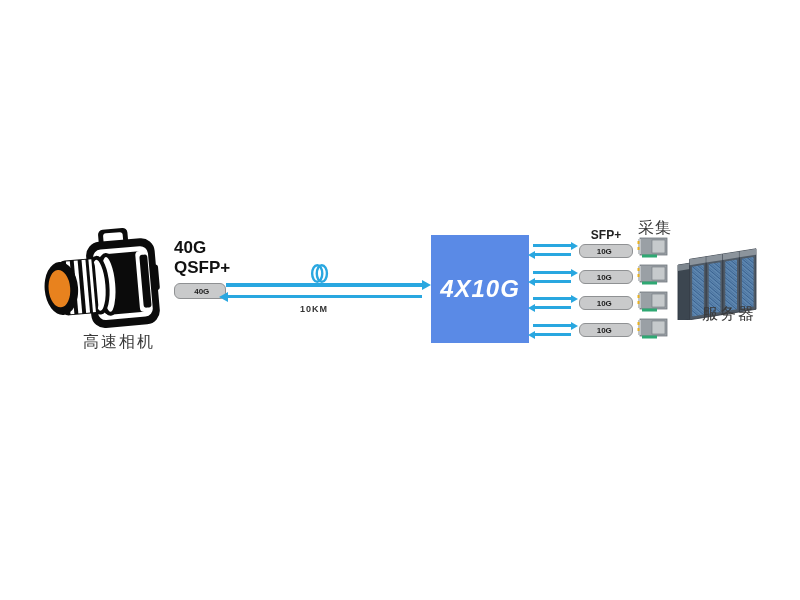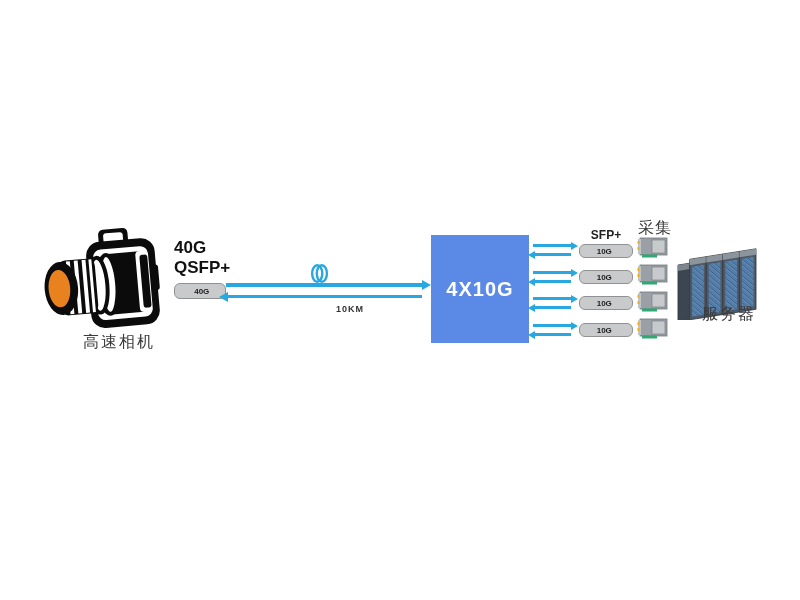--- a/index.html
+++ b/index.html
@@ -5,27 +5,27 @@
   html,body { margin:0; padding:0; background:#ffffff; }
   #stage {
     position:relative; width:800px; height:600px; background:#ffffff;
     font-family:"Liberation Sans", sans-serif; overflow:hidden;
   }
   .abs { position:absolute; }
 
   
   .cjk-label { font-size:16px; color:#3a3a3a; letter-spacing:2px; text-align:center; }
   .qsfp-title { font-size:17px; font-weight:600; color:#111; line-height:1.2; white-space:pre-line; }
-  .dist-label { font-size:9px; font-weight:bold; color:#333; text-align:right; letter-spacing:1px; }
+  .dist-label { font-size:9px; font-weight:bold; color:#333; text-align:left; letter-spacing:1px; }
   .sfp-header { font-size:12px; font-weight:bold; color:#222; text-align:center; }
   .converter-box {
     background:var(--converter-blue, #5A8AE6);
     display:flex; align-items:center; justify-content:center;
   }
-  .converter-label { color:#fff; font-size:20px; font-weight:bold; letter-spacing:1px; }
+  .converter-label { color:#fff; font-size:24px; font-weight:bold; letter-spacing:1px;font-style:italic; }
 
   
   .module {
     display:flex; align-items:center;
     background:var(--module-body, #C9CACB);
     border:1px solid var(--module-border, #8F9193);
     border-radius:6px; box-sizing:border-box;
   }
   .module .cap   { width:7px; background:var(--module-cap, #2F3033); border-radius:2px; margin:1px; }
   .module .ind-y { width:6px;   background:var(--indicator-yellow, #F2C018); margin:1.5px 0 1.5px 1.5px; }

